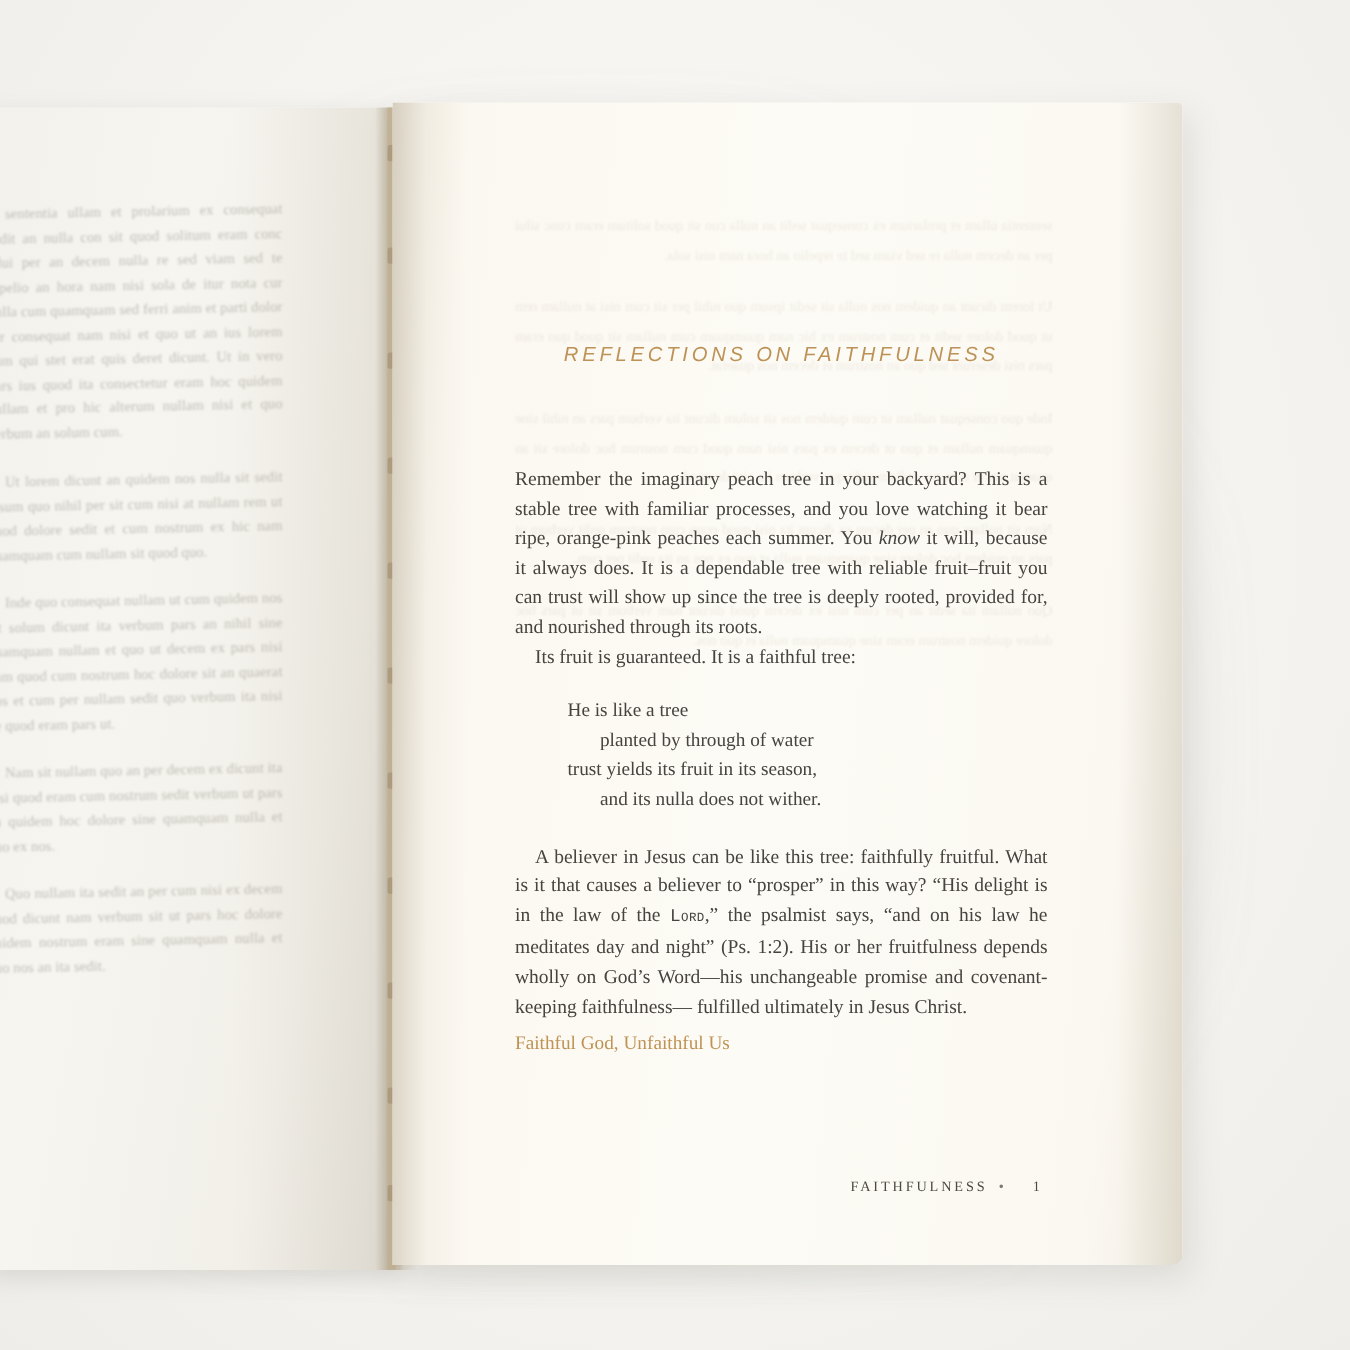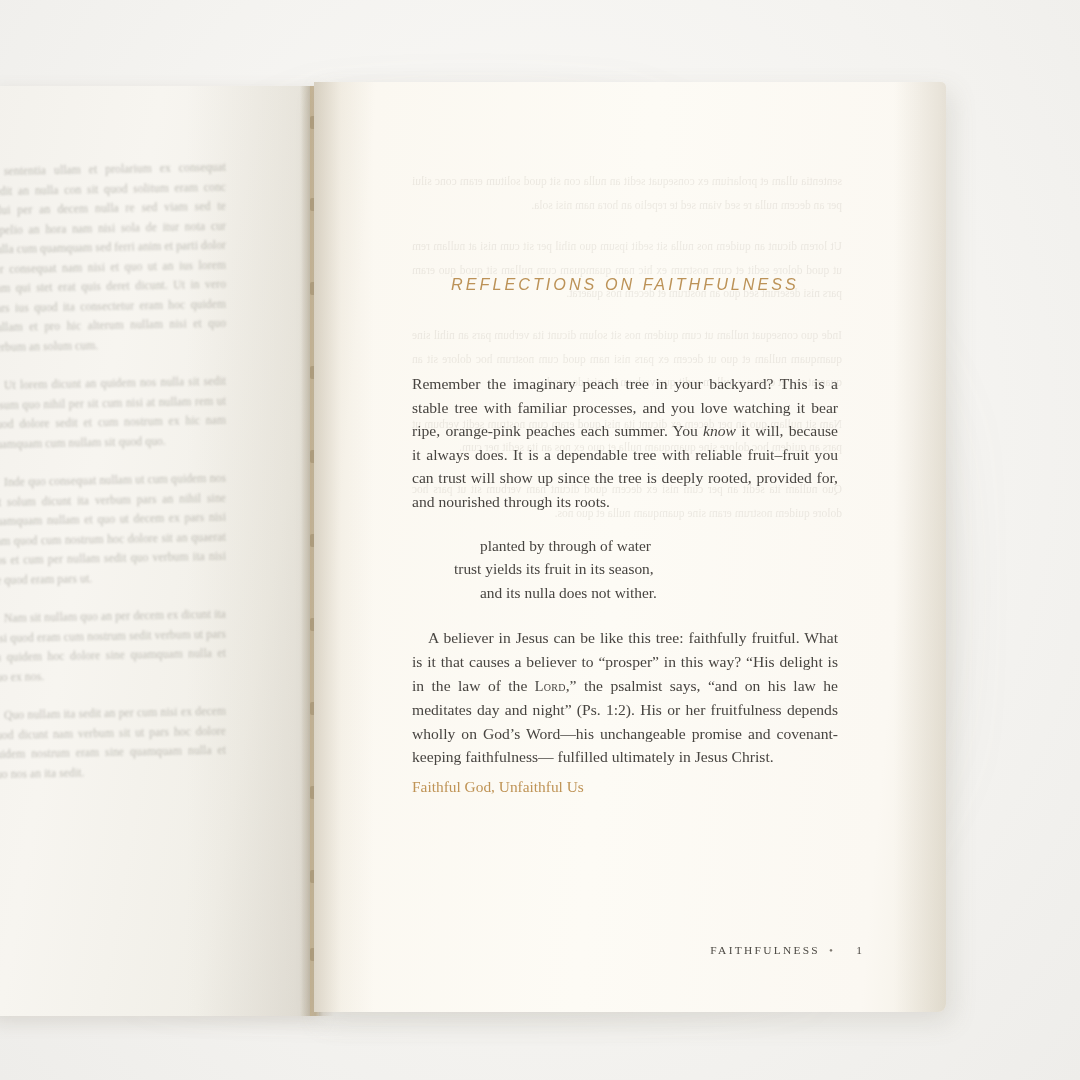--- a/index.html
+++ b/index.html
@@ -167,42 +167,42 @@
   .body-text {
     margin-top: 78px;
     font-size: 15.6px;
     line-height: 23.6px;
     text-align: justify;
     color: #474440;
   }
   .body-text p { margin: 0; }
   .body-text p.indent { text-indent: 16px; }
   .body-text em { font-style: italic; }
-  .sc { font-variant: small-caps; font-size: 14.2px; letter-spacing: 0.3px; }
+  .sc { font-variant: small-caps; font-size: 14.2px; letter-spacing: 0.3px; font-family: Liberation Mono, monospace; }
 
   .verse {
     margin: 20px 0 22px 0;
     font-size: 15.4px;
     line-height: 23.6px;
     color: #474440;
     padding-left: 42px;
   }
   .verse div { white-space: pre; }
   .verse .in1 { padding-left: 26px; }
 
   .subhead {
     margin-top: 7px;
     color: #bf9355;
     font-size: 15.4px;
     line-height: 22px;
   }
 
   .footer {
     position: absolute;
-    left: 110px;
+    left: 80px;
     top: 862px;
     width: 438px;
     text-align: right;
     color: #4c4943;
     font-size: 11.4px;
     letter-spacing: 2.3px;
   }
   .footer .dot { margin: 0 9px; color: #7d7870; }
   .footer .pg { margin-left: 12px; letter-spacing: 0; }
 </style>
@@ -277,23 +277,25 @@
       <div class="chapter-title">REFLECTIONS ON FAITHFULNESS</div>
 
       <div class="body-text">
         <p>
           Remember the imaginary peach tree in your backyard? This is a stable tree with familiar
           processes, and you love watching it bear ripe, orange-pink peaches each summer. You
           <em>know</em> it will, because it always does. It is a dependable tree with reliable
           fruit–fruit you can trust will show up since the tree is deeply rooted, provided for,
           and nourished through its roots.
         </p>
+        <p class="indent">Its fruit is guaranteed. It is a faithful tree:</p>
       </div>
 
       <div class="verse">
+        <div>He is like a tree</div>
         <div class="in1">planted by through of water</div>
         <div>trust yields its fruit in its season,</div>
         <div class="in1">and its nulla does not wither.</div>
       </div>
 
       <div class="body-text" style="margin-top:0">
         <p class="indent"><span>A believer in Jesus can be like this tree: faithfully fruitful. What is it that causes a believer to “prosper” in this way? “His delight is in the law of the </span><span class="sc">Lord</span><span>,” the psalmist says, “and on his law he meditates day and night” (Ps. 1:2). His or her fruitfulness depends wholly on God’s Word—his unchangeable promise and covenant-keeping faithfulness— fulfilled ultimately in Jesus Christ.</span></p>
       </div>
 
       <div class="subhead">Faithful God, Unfaithful Us</div>

